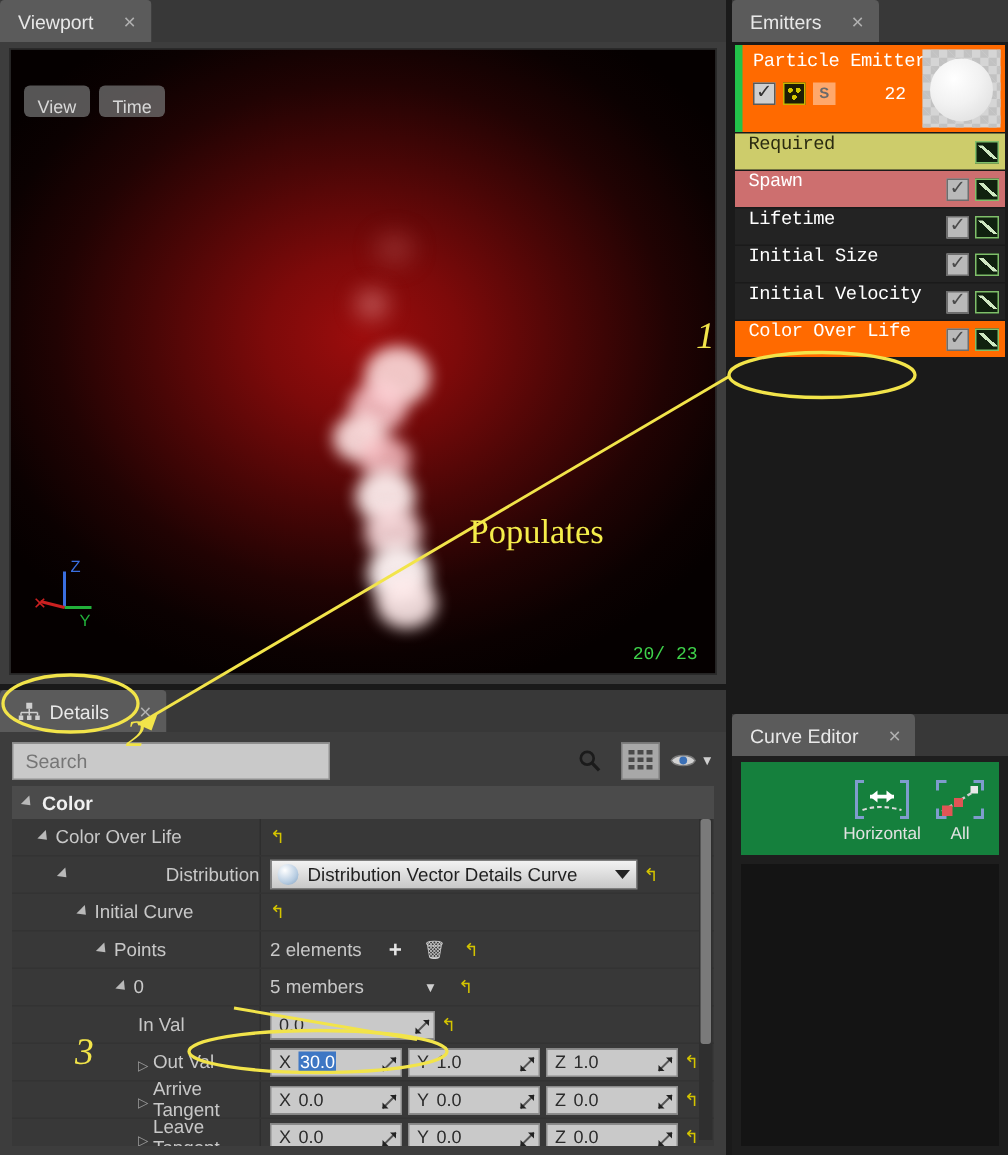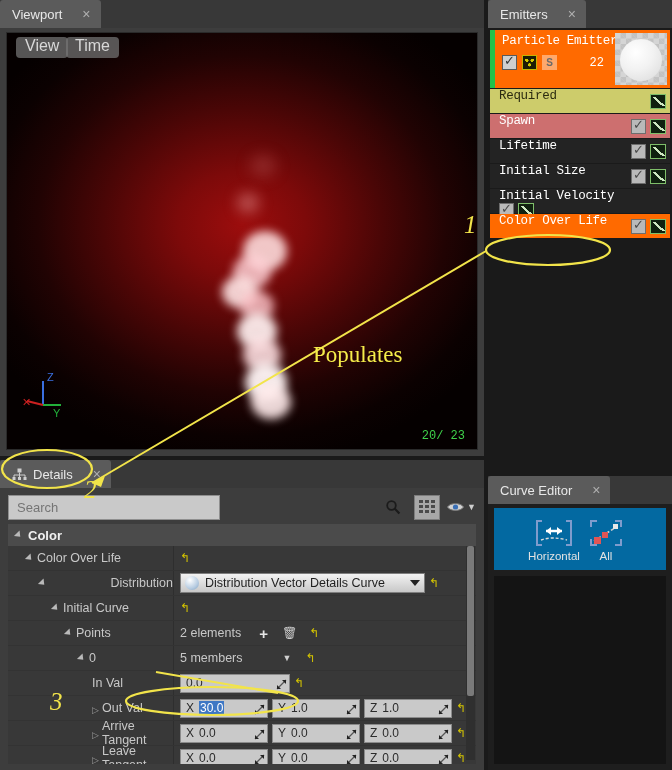--- a/index.html
+++ b/index.html
@@ -23,23 +23,23 @@
 
   
   #viewport-panel { position: absolute; left: 0; top: 0; width: 484px; height: 456px; background: #3d3d3d; }
   #viewport-tabs { left: 0; top: 0; width: 484px; }
   #viewport-inner {
     position: absolute; left: 6px; top: 32px; width: 472px; height: 418px;
     background: radial-gradient(ellipse 62% 58% at 50% 46%, #9c0d0d 0%, #7d0a0a 22%, #4a0606 48%, #210303 70%, #0b0101 88%, #050000 100%);
     overflow: hidden; border: 1px solid #2a2a2a;
   }
   .vp-btn {
-    position: absolute; top: 4px; height: 21px; padding: 0 9px;
-    background: rgba(118,118,118,.72); color: #d8d8d8; font-size: 16px;
-    border-radius: 4px; display: flex; align-items: flex-start;
+    position: absolute; top: 24px; height: 21px; padding: 0 9px;
+    background: rgba(118,118,118,.72); color: #d8d8d8; font-size: 12px;
+    border-radius: 4px; display: flex; align-items: flex-end;
   }
   #vp-view { left: 9px; } #vp-time { left: 59px; }
 
   
   .flame { position: absolute; border-radius: 50%; filter: blur(5px); }
   #pc-count { position: absolute; right: 12px; bottom: 6px; color: #3fd14a; font-size: 12px; font-family: "Liberation Mono", monospace; }
 
   
   #gizmo { position: absolute; left: 14px; bottom: 28px; width: 54px; height: 54px; }
 
@@ -114,22 +114,22 @@
   .ddl .orb { width: 14px; height: 14px; border-radius: 50%; background: radial-gradient(circle at 35% 30%, #ffffff, #b8cde2 60%, #7e9fc0); }
   .ddl .caret { margin-left: auto; border-left: 5px solid transparent; border-right: 5px solid transparent; border-top: 6px solid #222; }
   .smalltxt { color: #c8c8c8; font-size: 12.5px; }
   .plusicon { color: #e5e5e5; font-size: 15px; font-weight: bold; }
   #prop-scroll { position: absolute; right: 1px; top: 22px; width: 9px; height: 214px; background: #2f2f2f; }
   #prop-scroll .thumb { position: absolute; left: 1px; top: 0; width: 7px; height: 150px; background: #7a7a7a; border-radius: 2px; }
 
   
   #curve-panel { position: absolute; left: 488px; top: 476px; width: 184px; height: 294px; background: #1e1e1e; }
   #curve-tabs { left: 0; top: 0; width: 184px; gap: 16px; }
-  #curve-toolbar { position: absolute; left: 6px; top: 32px; width: 172px; height: 62px; background: #0369a1;
-    display: flex; align-items: center; justify-content: center; }
+  #curve-toolbar { position: absolute; left: 6px; top: 32px; width: 172px; height: 62px; background: #15803d;
+    display: flex; align-items: center; justify-content: flex-end; }
   .cbtn { width: 52px; text-align: center; color: #e2e2e2; font-size: 11.5px; }
   .cbtn .cicon { height: 34px; display: flex; align-items: center; justify-content: center; }
   #curve-canvas { position: absolute; left: 6px; top: 100px; width: 172px; height: 188px; background: #141414; }
 
   
   #anno { position: absolute; left: 0; top: 0; width: 672px; height: 770px; pointer-events: none; }
   .annonum { position: absolute; color: #f2e44a; font-family: "Liberation Serif", serif; font-size: 25px; font-style: italic; }
   #populates { position: absolute; left: 313px; top: 342px; color: #f5ed4a;
     font-family: "Liberation Serif", serif; font-size: 23px; }
 </style>
@@ -226,21 +226,21 @@
               <div class="mgraph"></div>
             </div>
           </div>
           <div class="mrow" style="background: rgb(35, 35, 35);">
             <div class="mlabel" style="color: rgb(255, 255, 255);">Initial Size</div>
             <div class="micons">
               <div class="mcbx"></div>
               <div class="mgraph"></div>
             </div>
           </div>
-          <div class="mrow" style="background: rgb(35, 35, 35); flex-direction: column;">
+          <div class="mrow" style="background: rgb(35, 35, 35);">
             <div class="mlabel" style="color: rgb(255, 255, 255);">Initial Velocity</div>
             <div class="micons">
               <div class="mcbx"></div>
               <div class="mgraph"></div>
             </div>
           </div>
           <div class="mrow" style="background: rgb(255, 106, 0);">
             <div class="mlabel" style="color: rgb(255, 255, 255);">Color Over Life</div>
             <div class="micons">
               <div class="mcbx"></div>

